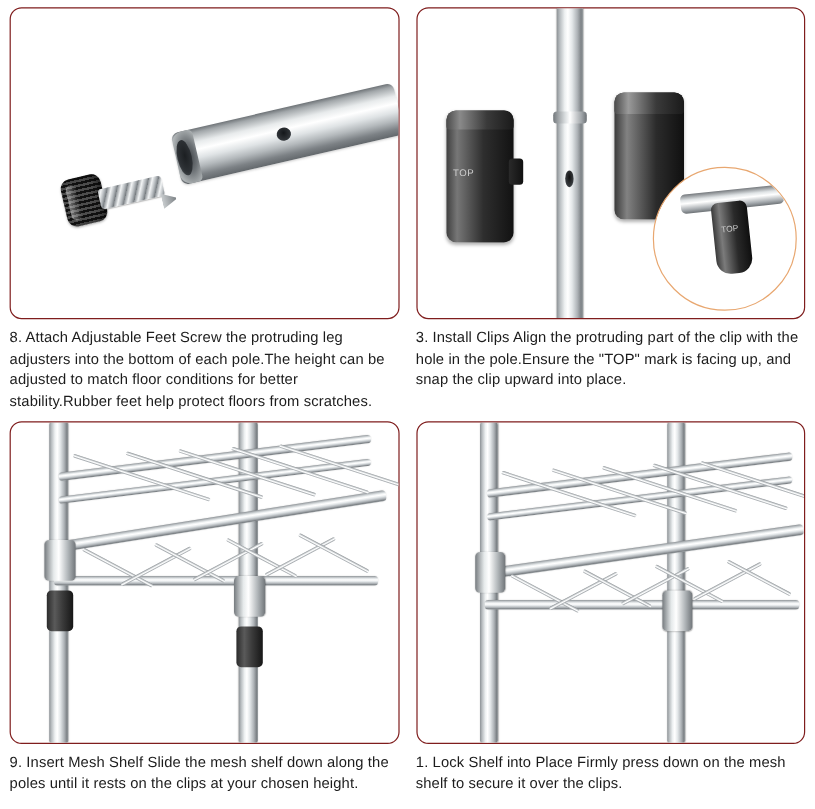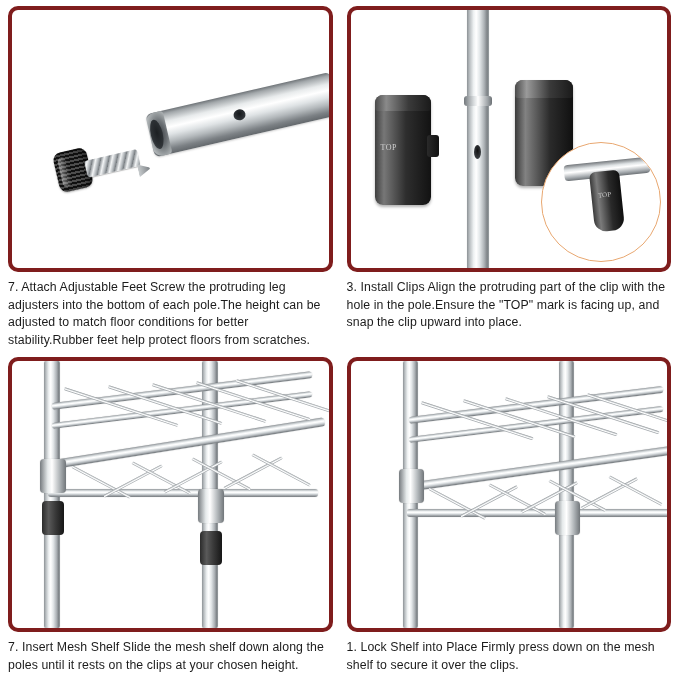--- a/index.html
+++ b/index.html
@@ -26,26 +26,25 @@
     grid-template-columns: 1fr 1fr;
     grid-template-rows: auto auto;
     column-gap: 14px;
     row-gap: 8px;
   }
   .cell {
     display: flex;
     flex-direction: column;
   }
   .panel {
-    border: 4px solid #7f1d1d;
+    border: 1px solid #7f1d1d;
     border-radius: 10px;
     background: #ffffff;
     position: relative;
     overflow: hidden;
-    font-family: Liberation Serif, serif;
   }
   .panel.p1 { height: 258px; }
   .panel.p2 { height: 258px; }
   .panel.p3 { height: 267px; }
   .panel.p4 { height: 267px; }
 
   .caption {
     font-size: 12.3px;
     line-height: 17.6px;
     color: #1c1c1c;
@@ -272,21 +271,21 @@
         <div class="p1-pole">
           <div class="p1-pole-mouth">
             <div class="p1-pole-hole"></div>
           </div>
           <div class="p1-hole2"></div>
         </div>
         <div class="p1-screw-head"></div>
         <div class="p1-screw-shaft"></div>
         <div class="p1-screw-tip"></div>
       </div>
-      <div class="caption">7. Attach Adjustable Feet Screw the protruding leg adjusters into the bottom of each pole.The height can be adjusted to match floor conditions for better stability.Rubber feet help protect floors from scratches.</div>
+      <div class="caption">8. Attach Adjustable Feet Screw the protruding leg adjusters into the bottom of each pole.The height can be adjusted to match floor conditions for better stability.Rubber feet help protect floors from scratches.</div>
     </div>
 
     <div class="cell">
       <div class="panel p2">
         <div class="pole-v p2-pole"></div>
         <div class="p2-joint"></div>
         <div class="p2-pole-hole"></div>
 
         <div class="p2-clip-left">
           <div class="lip"></div>
@@ -331,21 +330,21 @@
         <div class="wire-d" style="left:180px; top:96px; width:66px; transform:rotate(28deg);"></div>
         <div class="wire-d" style="left:212px; top:126px; width:66px; transform:rotate(-28deg);"></div>
         <div class="wire-d" style="left:240px; top:92px; width:66px; transform:rotate(28deg);"></div>
 
         <div class="p-nut" style="left:28px; top:98px; width:26px; height:34px;"></div>
         <div class="p-nut" style="left:186px; top:128px; width:26px; height:34px;"></div>
 
         <div class="rubber" style="left:30px; top:140px; width:22px; height:34px;"></div>
         <div class="rubber" style="left:188px; top:170px; width:22px; height:34px;"></div>
       </div>
-      <div class="caption">7. Insert Mesh Shelf Slide the mesh shelf down along the poles until it rests on the clips at your chosen height.</div>
+      <div class="caption">9. Insert Mesh Shelf Slide the mesh shelf down along the poles until it rests on the clips at your chosen height.</div>
     </div>
 
     <div class="cell">
       <div class="panel p4 shelf-panel">
         <div class="pole-v" style="left:52px; top:0; width:15px; height:267px;"></div>
         <div class="pole-v" style="left:208px; top:0; width:15px; height:267px;"></div>
 
         <div class="pole-h" style="left:56px; top:122px; width:268px; height:9px; transform:rotate(-8deg); transform-origin:left center;"></div>
         <div class="pole-h" style="left:56px; top:148px; width:262px; height:8px;"></div>
         <div class="pole-h" style="left:58px; top:56px; width:256px; height:7px; transform:rotate(-7deg); transform-origin:left center;"></div>

